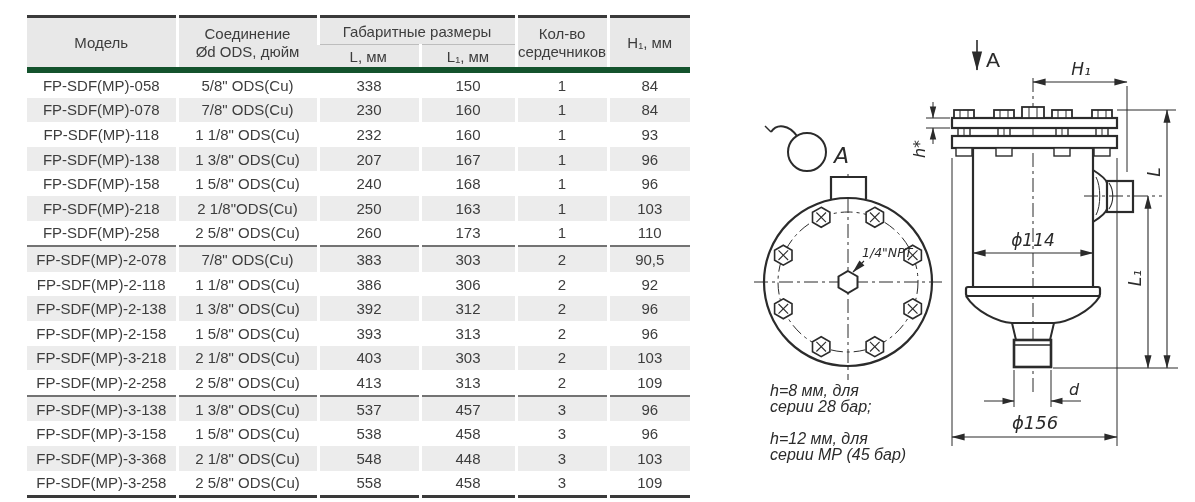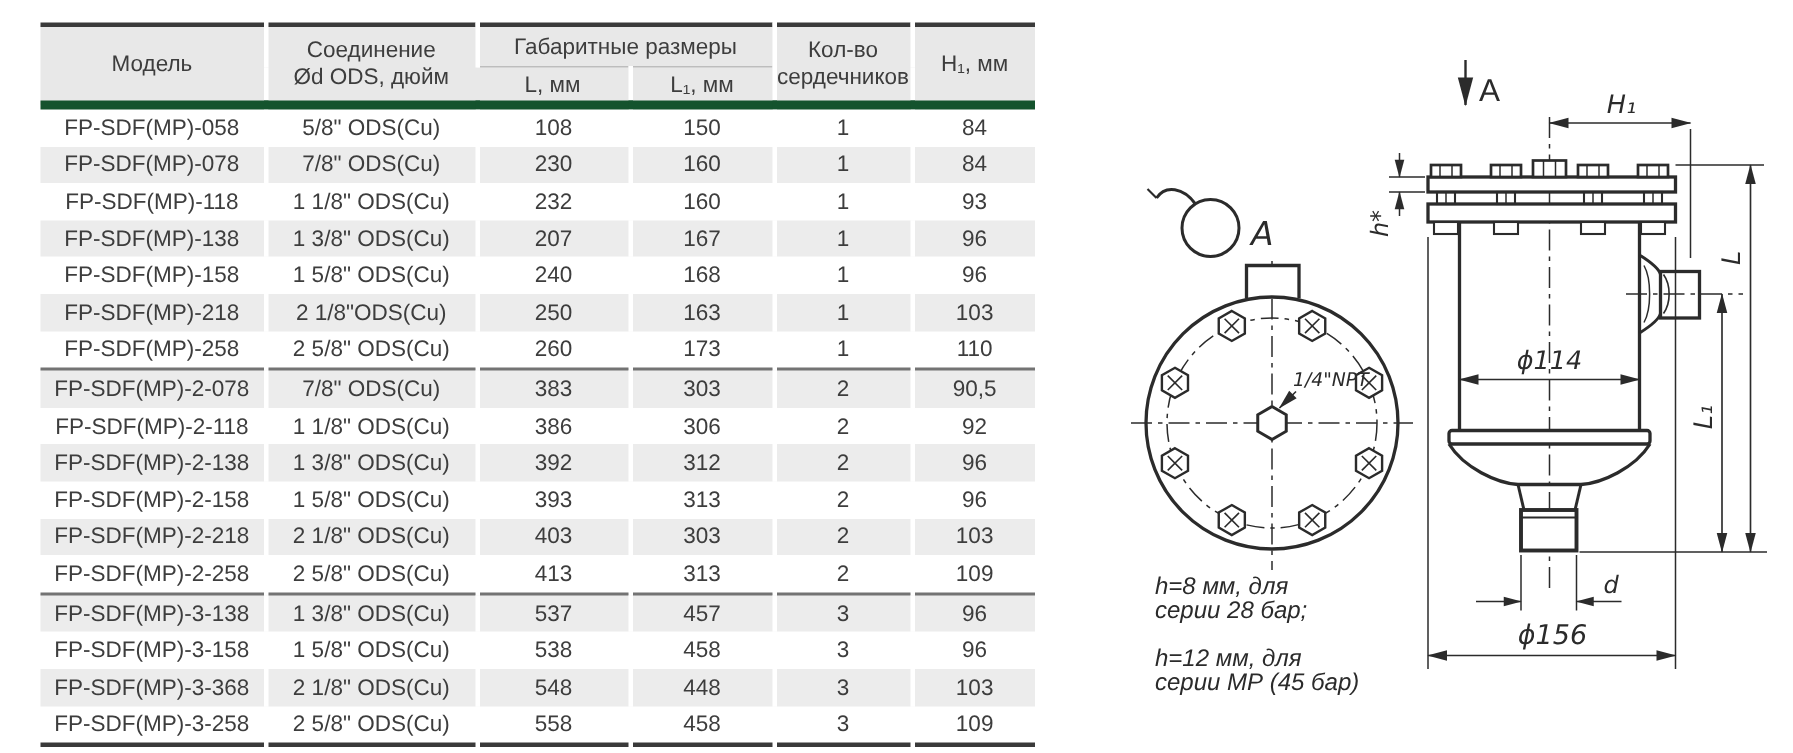--- a/index.html
+++ b/index.html
@@ -72,21 +72,21 @@
     </tr>
     <tr>
       <th class="th-sub">L, мм</th>
       <th class="th-sub">L₁, мм</th>
     </tr>
   </thead>
   <tbody>
       <tr>
         <td>FP-SDF(MP)-058</td>
         <td>5/8" ODS(Cu)</td>
-        <td>108</td>
+        <td>338</td>
         <td>150</td>
         <td>1</td>
         <td>84</td>
       </tr>
       <tr>
         <td>FP-SDF(MP)-078</td>
         <td>7/8" ODS(Cu)</td>
         <td>230</td>
         <td>160</td>
         <td>1</td>
@@ -158,21 +158,21 @@
       </tr>
       <tr>
         <td>FP-SDF(MP)-2-158</td>
         <td>1 5/8" ODS(Cu)</td>
         <td>393</td>
         <td>313</td>
         <td>2</td>
         <td>96</td>
       </tr>
       <tr>
-        <td>FP-SDF(MP)-2-218</td>
+        <td>FP-SDF(MP)-3-218</td>
         <td>2 1/8" ODS(Cu)</td>
         <td>403</td>
         <td>303</td>
         <td>2</td>
         <td>103</td>
       </tr>
       <tr>
         <td>FP-SDF(MP)-2-258</td>
         <td>2 5/8" ODS(Cu)</td>
         <td>413</td>

